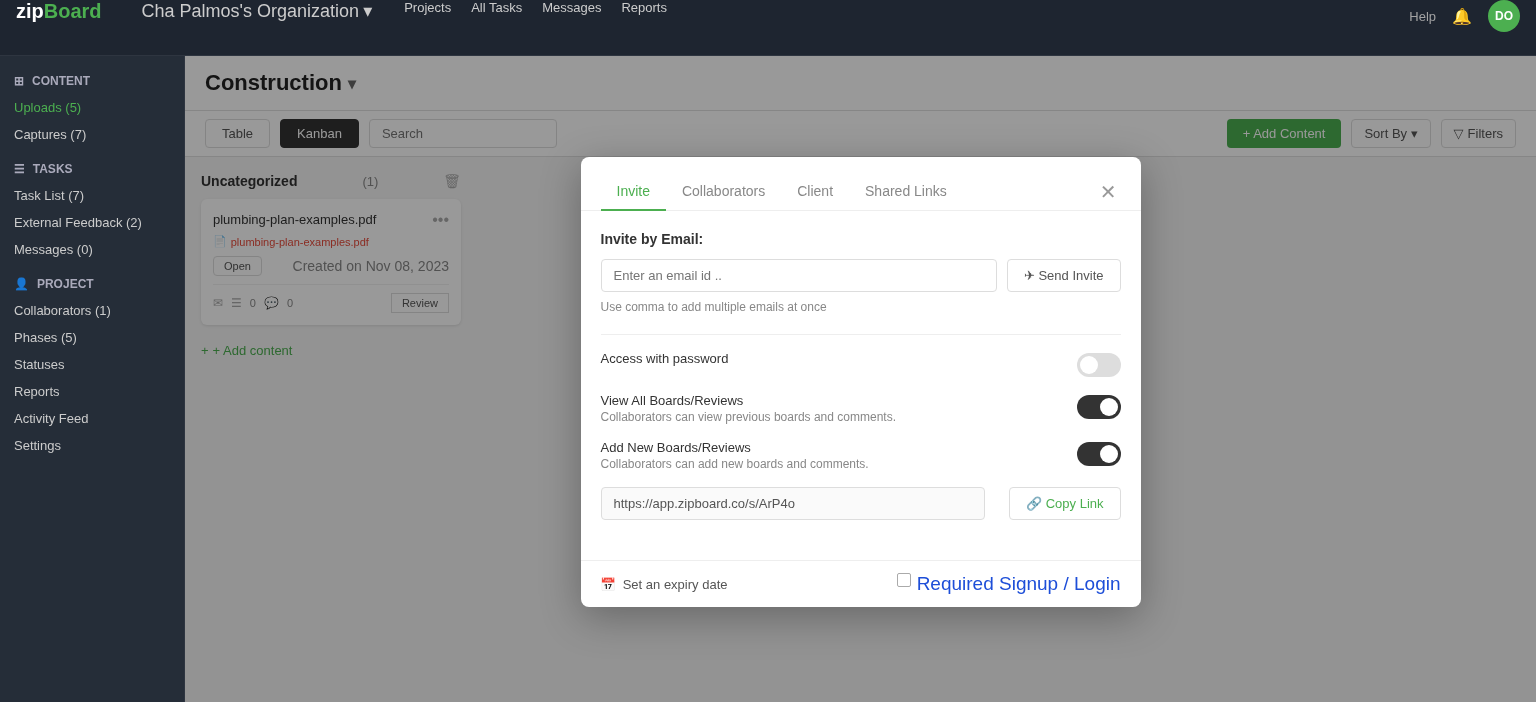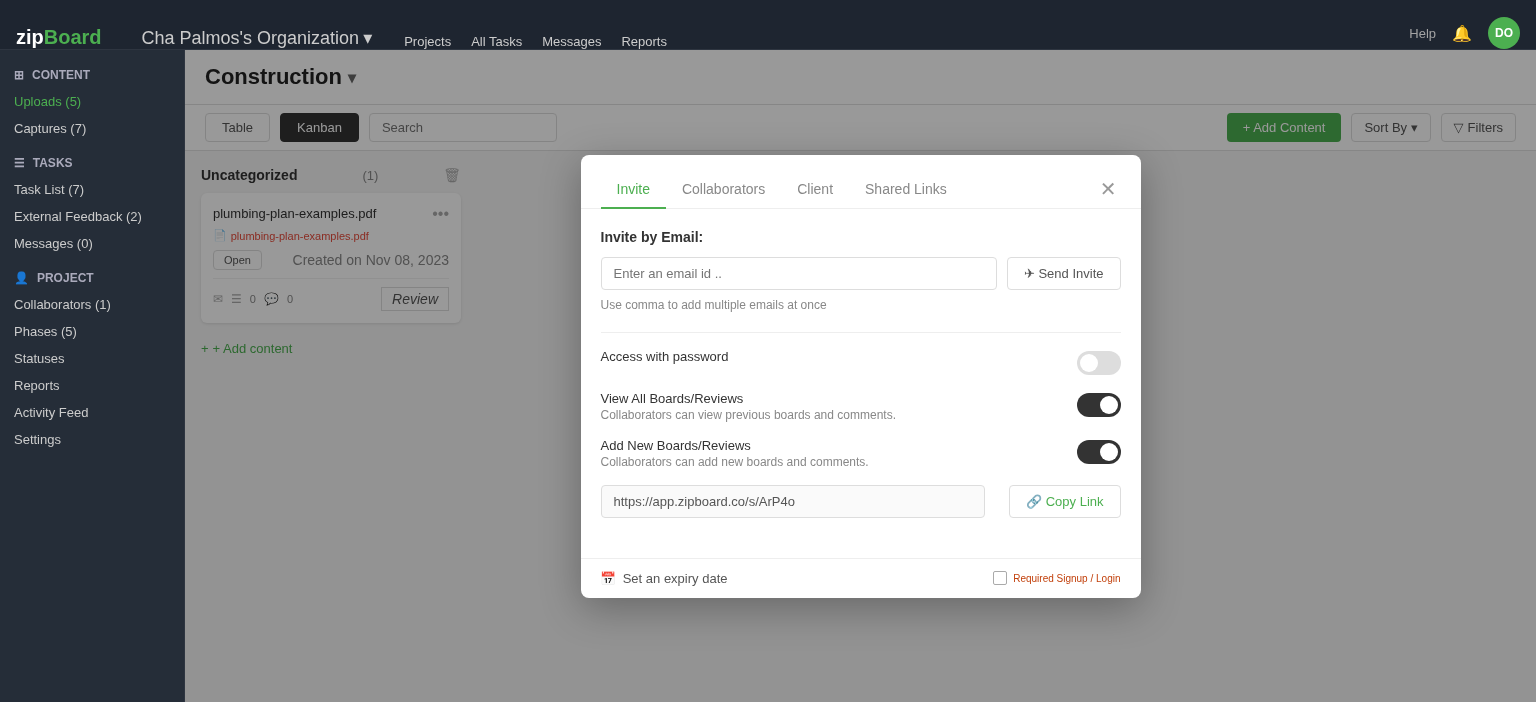--- a/index.html
+++ b/index.html
@@ -1,23 +1,23 @@
 <!DOCTYPE html>
 <html><head>
   <meta charset="utf-8">
   <style>
     * { box-sizing: border-box; margin: 0; padding: 0; }
     body { font-family: -apple-system, BlinkMacSystemFont, 'Segoe UI', sans-serif; background: #1e2530; width: 1536px; height: 702px; overflow: hidden; }
 
     
     .top-nav {
       background: #1e2530;
-      height: 50px;
+      height: 56px;
       display: flex;
-      align-items: flex-end;
+      align-items: flex-start;
       padding: 0 16px;
       gap: 24px;
       border-bottom: 1px solid #2e3540;
     }
     .logo { display: flex; align-items: center; gap: 0; font-size: 20px; font-weight: 700; margin-right: 16px; }
     .logo-zip { color: #ffffff; }
     .logo-board { color: #4caf50; }
     .org-selector { color: #ccc; font-size: 18px; display: flex; align-items: center; gap: 4px; cursor: pointer; margin-right: 8px; }
     .nav-links { display: flex; gap: 20px; }
     .nav-link { color: #ccc; font-size: 13px; cursor: pointer; text-decoration: none; }
@@ -62,21 +62,21 @@
     .col-count { color: #888; font-size: 13px; }
     .col-delete { color: #aaa; font-size: 14px; cursor: pointer; }
     .kanban-card { background: #fff; border-radius: 6px; padding: 12px; margin-bottom: 10px; box-shadow: 0 1px 3px rgba(0,0,0,0.1); }
     .card-title { font-size: 13px; font-weight: 500; color: #333; margin-bottom: 6px; line-height: 1.4; }
     .card-file { font-size: 11px; color: #e74c3c; display: flex; align-items: center; gap: 4px; margin-bottom: 8px; }
     .card-actions { display: flex; align-items: center; gap: 8px; }
     .card-btn { padding: 3px 10px; border: 1px solid #ddd; border-radius: 4px; font-size: 11px; color: #555; cursor: pointer; background: #fff; }
     .card-date { font-size: 14px; color: #888; margin-left: auto; }
     .card-footer { display: flex; align-items: center; gap: 8px; margin-top: 8px; padding-top: 8px; border-top: 1px solid #f0f0f0; }
     .card-icon { color: #aaa; font-size: 12px; }
-    .card-review-btn { margin-left: auto; padding: 3px 10px; border: 1px solid #ddd; border-radius: 0; font-size: 14px; color: #555; cursor: pointer; background: #fff; font-style: italic; }
+    .card-review-btn { margin-left: auto; padding: 3px 10px; border: 1px solid #ddd; border-radius: 0; font-size: 11px; color: #555; cursor: pointer; background: #fff; }
     .add-content-link { color: #4caf50; font-size: 13px; cursor: pointer; display: flex; align-items: center; gap: 4px; padding: 8px 0; }
 
     
     .overlay { position: absolute; top: 0; left: 0; right: 0; bottom: 0; background: rgba(0,0,0,0.4); display: flex; align-items: center; justify-content: center; z-index: 100; }
 
     
     .modal { background: #fff; border-radius: 8px; width: 560px; box-shadow: 0 10px 40px rgba(0,0,0,0.3); overflow: hidden; }
     .modal-header { display: flex; align-items: center; padding: 16px 20px 0; border-bottom: 1px solid #eee; }
     .modal-tab { padding: 10px 16px; font-size: 14px; color: #888; cursor: pointer; border-bottom: 2px solid transparent; margin-bottom: -1px; }
     .modal-tab.active { color: #4caf50; border-bottom-color: #4caf50; font-weight: 500; }
@@ -97,21 +97,21 @@
     .toggle.off { background: #ddd; }
     .toggle.on { background: #333; }
     .toggle::after { content: ''; position: absolute; width: 18px; height: 18px; border-radius: 50%; background: #fff; top: 3px; transition: left 0.2s; }
     .toggle.off::after { left: 3px; }
     .toggle.on::after { left: 23px; }
     .link-row { display: flex; gap: 24px; margin-bottom: 20px; align-items: center; }
     .link-input { flex: 1; padding: 8px 12px; border: 1px solid #ddd; border-radius: 4px; font-size: 13px; color: #555; background: #fafafa; }
     .copy-link-btn { padding: 8px 16px; background: #fff; border: 1px solid #ddd; border-radius: 4px; color: #4caf50; font-size: 13px; cursor: pointer; display: flex; align-items: center; gap: 6px; white-space: nowrap; }
     .modal-footer { display: flex; align-items: center; justify-content: space-between; padding: 12px 20px; border-top: 1px solid #eee; }
     .expiry-btn { display: flex; align-items: center; gap: 6px; color: #555; font-size: 13px; cursor: pointer; }
-    .required-signup { display: flex; align-items: center; gap: 6px; color: #c2410c; font-size: 10px; cursor: pointer; }
+    .required-signup { display: flex; align-items: flex-start; gap: 6px; color: #1d4ed8; font-size: 19px; cursor: pointer; }
     .checkbox { width: 14px; height: 14px; border: 1px solid #aaa; border-radius: 2px; flex-shrink: 0; }
   </style>
 </head>
 <body>
 
 <div class="top-nav">
   <div class="logo">
     <span class="logo-zip">zip</span>
       <span class="logo-board">Board</span>
   </div>

